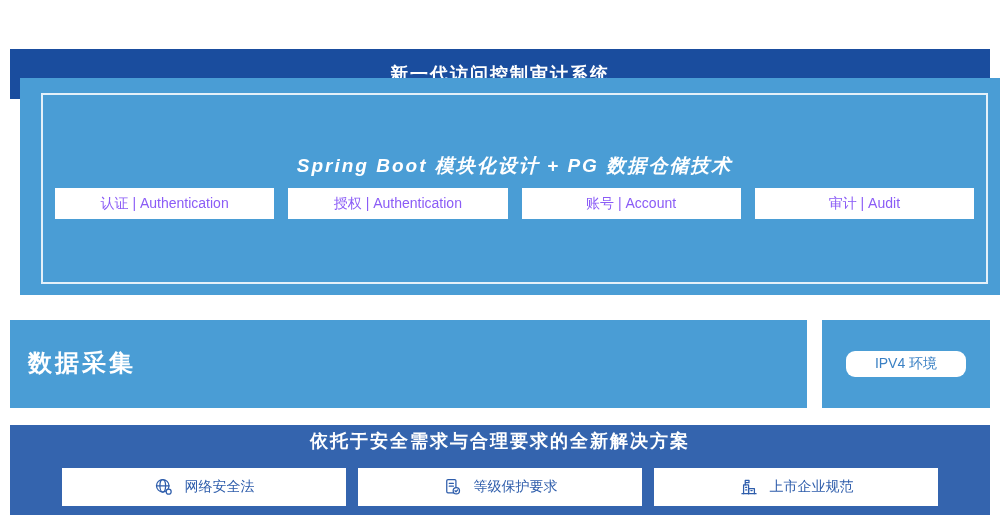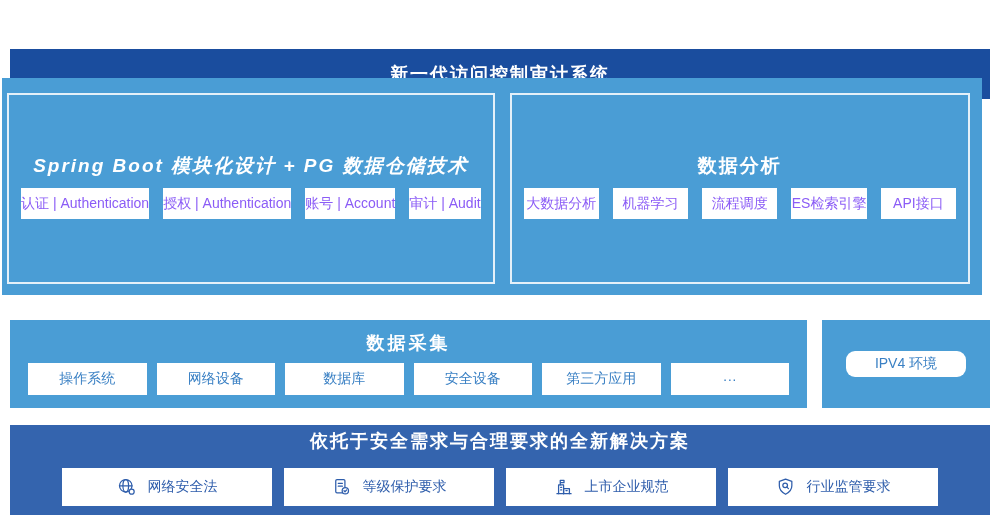--- a/index.html
+++ b/index.html
@@ -26,26 +26,26 @@
     color: #ffffff;
     font-size: 18px;
     font-weight: bold;
     letter-spacing: 2px;
     margin-top: 36px;
   }
 
   
   .platform {
     position: absolute;
-    left: 2px; top: 78px;
+    left: 20px; top: 78px;
     width: 980px; height: 217px;
     background: #4a9dd5;
     box-sizing: border-box;
-    padding: 15px 12px 11px 5px;
-    display: flex; flex-direction: row; gap: 15px;
+    padding: 15px 12px 11px 21px;
+    display: flex; flex-direction: column; gap: 15px;
   }
   .subsection {
     flex: 1;
     border: 2px solid rgba(255,255,255,0.85);
     box-sizing: border-box;
     display: flex; flex-direction: column;
     align-items: center; justify-content: center;
     gap: 9px;
     padding: 6px 12px 11px 12px;
   }
@@ -77,24 +77,23 @@
     left: 10px; top: 320px;
     width: 797px; height: 88px;
     background: #4a9dd5;
     box-sizing: border-box;
     padding: 9px 18px 12px 18px;
     display: flex; flex-direction: column;
     justify-content: center; gap: 8px;
   }
   .collection-title {
     color: #ffffff;
-    font-size: 18px;
+    font-size: 24px;
     font-weight: bold;
     letter-spacing: 3px;
-    text-align: center;
   }
   .collection-row { display: flex; gap: 10px; }
   .collection-box {
     flex: 1;
     height: 32px;
     background: #ffffff;
     display: flex; align-items: center; justify-content: center;
     color: #3a80c4;
     font-size: 14px;
     white-space: nowrap;
@@ -175,43 +174,25 @@
     <div class="subsection">
       <div class="subsection-title italic-title">Spring Boot 模块化设计 + PG 数据仓储技术</div>
       <div class="module-row">
         <div class="module-box">认证 | Authentication</div>
         <div class="module-box">授权 | Authentication</div>
         <div class="module-box">账号 | Account</div>
         <div class="module-box">审计 | Audit</div>
       </div>
     </div>
 
-    <div class="subsection">
-      <div class="subsection-title">数据分析</div>
-      <div class="module-row">
-        <div class="module-box">大数据分析</div>
-        <div class="module-box">机器学习</div>
-        <div class="module-box">流程调度</div>
-        <div class="module-box">ES检索引擎</div>
-        <div class="module-box">API接口</div>
-      </div>
-    </div>
 
   </div>
 
   <div class="collection">
     <div class="collection-title">数据采集</div>
-    <div class="collection-row">
-      <div class="collection-box">操作系统</div>
-      <div class="collection-box">网络设备</div>
-      <div class="collection-box">数据库</div>
-      <div class="collection-box">安全设备</div>
-      <div class="collection-box">第三方应用</div>
-      <div class="collection-box">···</div>
-    </div>
   </div>
 
   <div class="env-panel">
     <div class="env-box">IPV4 环境</div>
   </div>
 
   <div class="solution">
     <div class="solution-title">依托于安全需求与合理要求的全新解决方案</div>
     <div class="solution-row">
 
@@ -239,25 +220,17 @@
         <svg viewBox="0 0 24 24" aria-hidden="true">
           <path d="M5.5 20V9.5h6V20"></path>
           <path d="M11.5 20v-6h7v6"></path>
           <path d="M7.5 9.5V4h4.5v2.8H7.5"></path>
           <path d="M3.5 20h17"></path>
           <path d="M8 12.5h1.2M8 15.5h1.2M14.3 16.3h1.5"></path>
         </svg>
         <span>上市企业规范</span>
       </div>
 
-      <div class="solution-box">
-        <svg viewBox="0 0 24 24" aria-hidden="true">
-          <path d="M11.5 2.5l7.5 2.8v5.2c0 4.6-3.1 8-7.5 10.2C7.1 18.5 4 15.1 4 10.5V5.3z"></path>
-          <circle cx="11" cy="10" r="2.8"></circle>
-          <path d="M13.1 12.1l1.8 1.8"></path>
-        </svg>
-        <span>行业监管要求</span>
-      </div>
 
     </div>
   </div>
 
 </div>
 
 </body></html>

